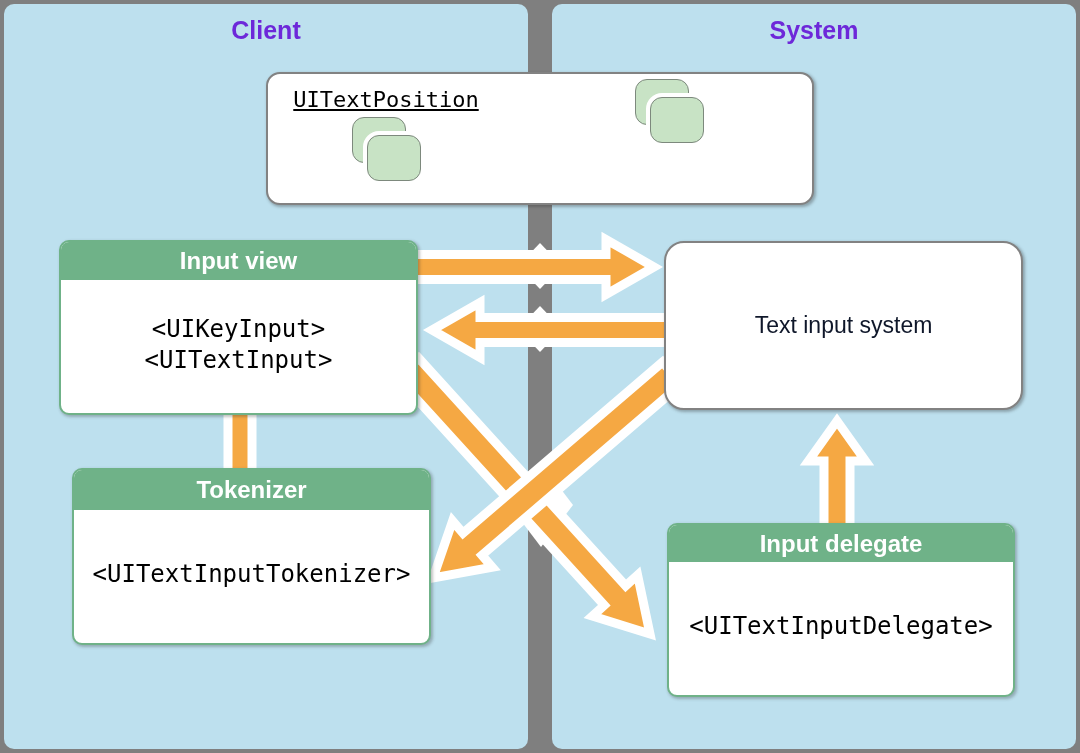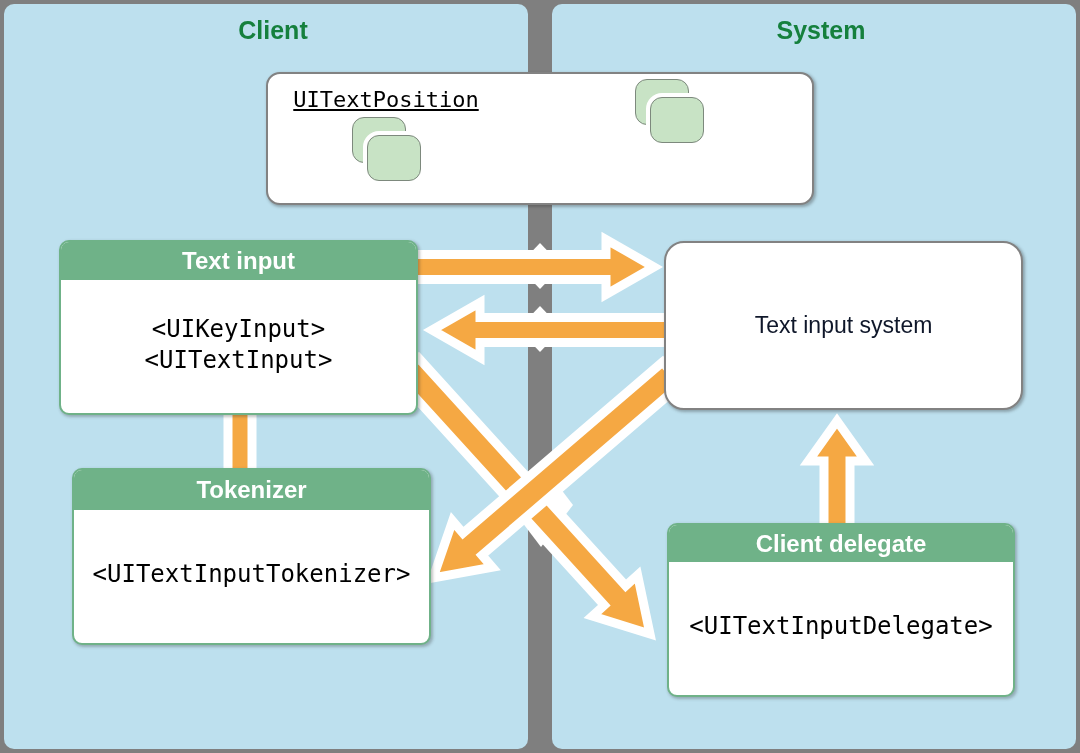--- a/index.html
+++ b/index.html
@@ -9,21 +9,21 @@
     font-family:"Liberation Sans",sans-serif;
   }
   .panel{
     position:absolute;top:4px;width:524px;height:745px;
     background:var(--panel-blue,#BDE0EE);border-radius:10px;z-index:1;
   }
   .panel.client{left:4px;}
   .panel.system{left:552px;}
   .panel-title{
     position:absolute;top:12px;left:0;width:100%;text-align:center;
-    font-size:25px;font-weight:bold;color:#15803d;margin-left:7px;
+    font-size:25px;font-weight:bold;color:#6d28d9;
   }
   #arrow-layer{position:absolute;left:0;top:0;z-index:2;}
   .box{position:absolute;z-index:3;background:#fff;box-sizing:border-box;}
   .top-box{
     left:266px;top:72px;width:548px;height:133px;
     border:2px solid var(--border-gray,#828282);border-radius:14px;
     box-shadow:1.5px 1.5px 3px rgba(50,50,50,.35);
   }
   .top-item{position:absolute;top:0;width:236px;text-align:center;}
   .top-item.pos{left:0;text-decoration:underline;}
@@ -100,38 +100,38 @@
     </div>
     <div class="top-item rng">
       <div class="stack-icon">
         <div class="sq back"></div>
         <div class="sq front"></div>
       </div>
     </div>
   </div>
 
   <div class="box green-box text-view">
-    <div class="green-header">Text input</div>
+    <div class="green-header">Input view</div>
     <div class="box-body mono">
       <div>&lt;UIKeyInput&gt;</div>
       <div>&lt;UITextInput&gt;</div>
     </div>
   </div>
 
   <div class="box green-box tokenizer">
     <div class="green-header">Tokenizer</div>
     <div class="box-body mono">
       <div>&lt;UITextInputTokenizer&gt;</div>
     </div>
   </div>
 
   <div class="box plain-box">
     <span>Text input system</span>
   </div>
 
   <div class="box green-box input-delegate">
-    <div class="green-header">Client delegate</div>
+    <div class="green-header">Input delegate</div>
     <div class="box-body mono">
       <div>&lt;UITextInputDelegate&gt;</div>
     </div>
   </div>
 
 </div>
 
 </body></html>

